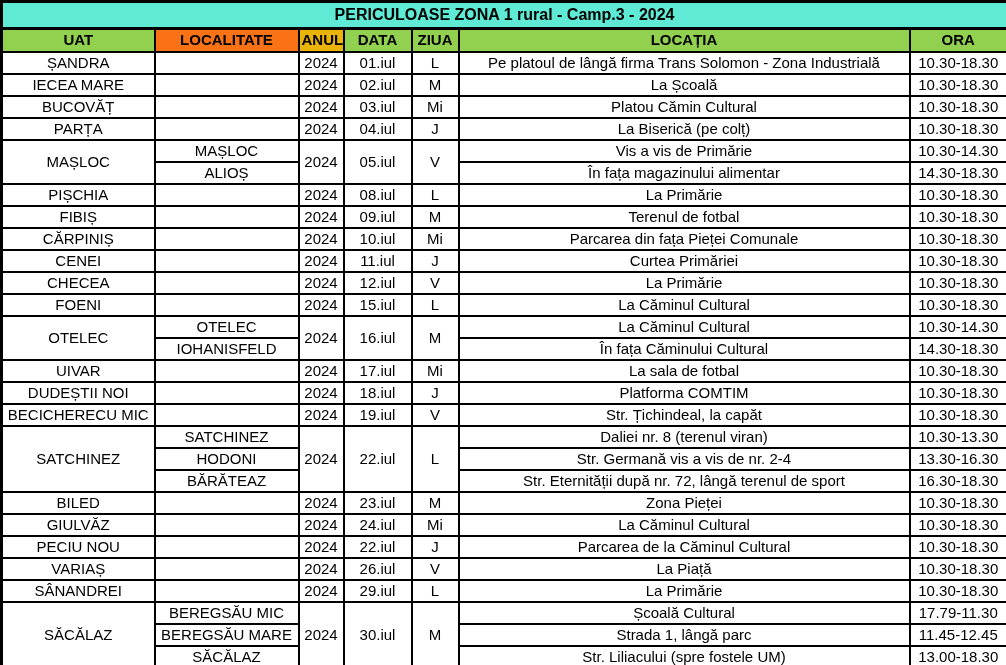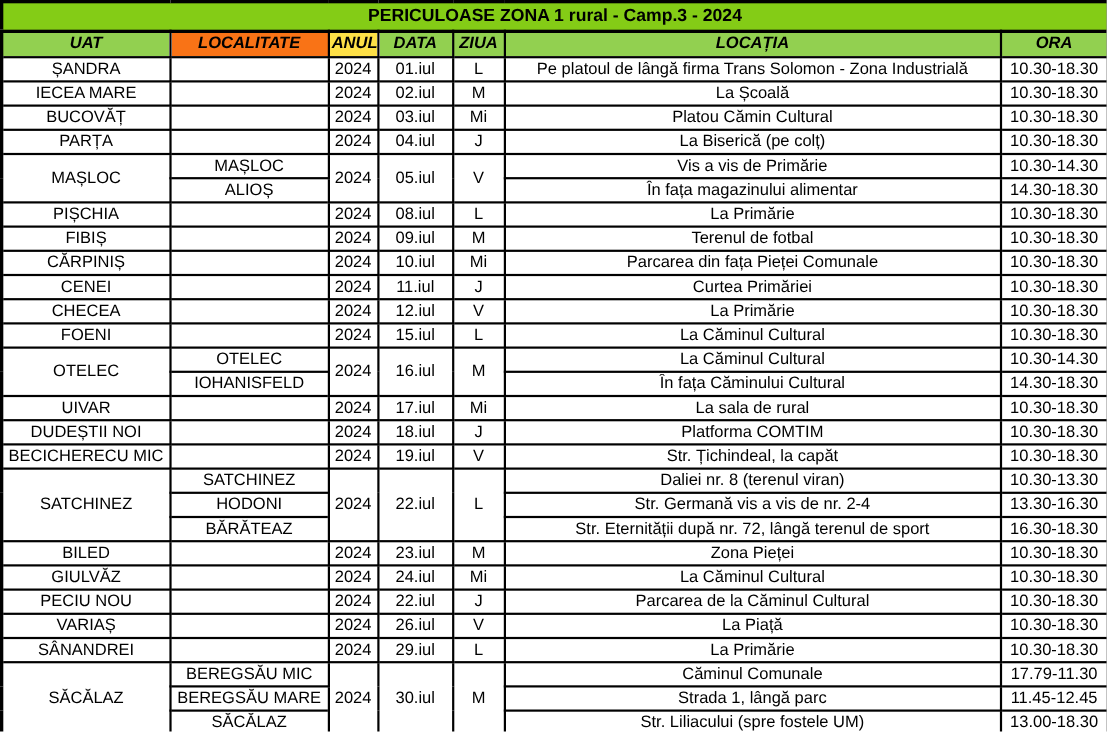--- a/index.html
+++ b/index.html
@@ -36,21 +36,20 @@
   tr.title-row td {
     height: 24px;
     font-size: 16px;
     font-weight: bold;
     border-bottom-width: 3px;
   }
   tr.header-row th {
     height: 21px;
     font-weight: bold;
     border-bottom-width: 2px;
-    font-style: italic;
   }
   tbody tr { height: 22px; }
   
   td.ib { border-bottom-width: 1px; }
   td.it { border-top-width: 1px; border-radius: 11px; }
   
   col.c-uat        { width: 153px; }
   col.c-localitate { width: 144px; }
   col.c-anul       { width: 45px; }
   col.c-data       { width: 68px; }
@@ -67,26 +66,26 @@
       <col class="c-uat">
         <col class="c-localitate">
         <col class="c-anul">
       <col class="c-data">
         <col class="c-ziua">
         <col class="c-locatia">
         <col class="c-ora">
     </colgroup>
     <thead>
       <tr class="title-row">
-        <td colspan="7" style="background: #84cc16;">PERICULOASE ZONA 1 rural - Camp.3 - 2024</td>
+        <td colspan="7" style="background: #5eead4;">PERICULOASE ZONA 1 rural - Camp.3 - 2024</td>
       </tr>
       <tr class="header-row" id="header-row">
           <th style="background: rgb(146, 208, 80);">UAT</th>
           <th style="background: #f97316;">LOCALITATE</th>
-          <th style="background: #fde047;">ANUL</th>
+          <th style="background: #eab308;">ANUL</th>
           <th style="background: rgb(146, 208, 80);">DATA</th>
           <th style="background: rgb(146, 208, 80);">ZIUA</th>
           <th style="background: rgb(146, 208, 80); text-align: center;">LOCAȚIA</th>
           <th style="background: rgb(146, 208, 80); margin-top: 21px;">ORA</th>
         </tr>
     </thead>
     <tbody id="table-body">
         <tr>
           <td>ȘANDRA</td>
           <td></td>
@@ -204,21 +203,21 @@
           <td class="it">IOHANISFELD</td>
           <td class="it">În fața Căminului Cultural</td>
           <td class="it">14.30-18.30</td>
         </tr>
         <tr>
           <td>UIVAR</td>
           <td></td>
           <td>2024</td>
           <td>17.iul</td>
           <td>Mi</td>
-          <td>La sala de rural</td>
+          <td>La sala de fotbal</td>
           <td>10.30-18.30</td>
         </tr>
         <tr>
           <td>DUDEȘTII NOI</td>
           <td></td>
           <td>2024</td>
           <td>18.iul</td>
           <td>J</td>
           <td>Platforma COMTIM</td>
           <td>10.30-18.30</td>
@@ -295,21 +294,21 @@
           <td>L</td>
           <td>La Primărie</td>
           <td>10.30-18.30</td>
         </tr>
         <tr>
           <td rowspan="3">SĂCĂLAZ</td>
           <td class="ib">BEREGSĂU MIC</td>
           <td rowspan="3">2024</td>
           <td rowspan="3">30.iul</td>
           <td rowspan="3">M</td>
-          <td class="ib">Căminul Comunale</td>
+          <td class="ib">Școală Cultural</td>
           <td class="ib">17.79-11.30</td>
         </tr>
         <tr>
           <td class="it ib">BEREGSĂU MARE</td>
           <td class="it ib">Strada 1, lângă parc</td>
           <td class="it ib">11.45-12.45</td>
         </tr>
         <tr>
           <td class="it">SĂCĂLAZ</td>
           <td class="it">Str. Liliacului (spre fostele UM)</td>

